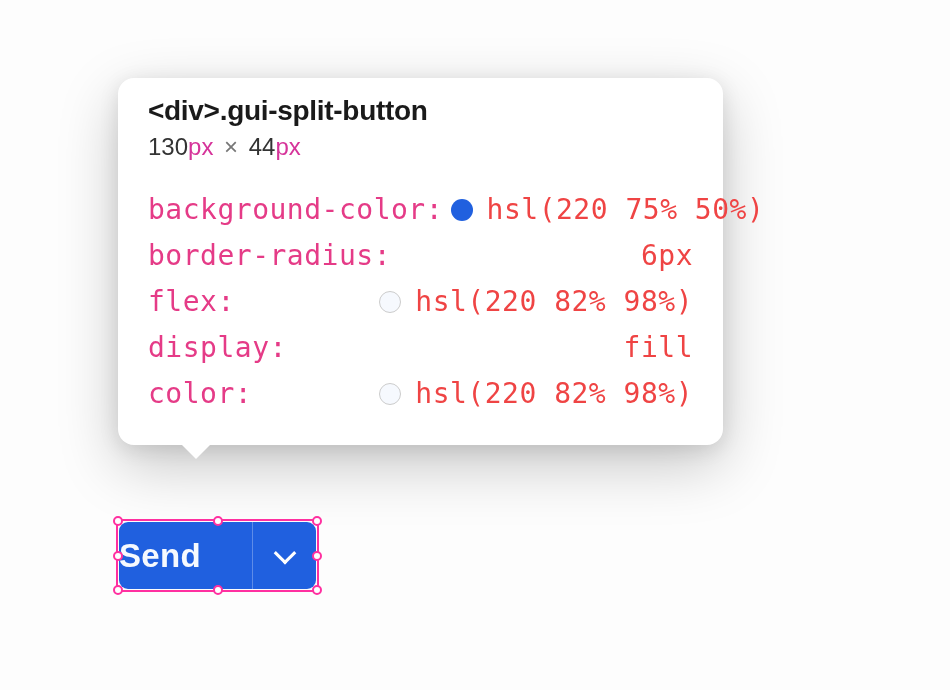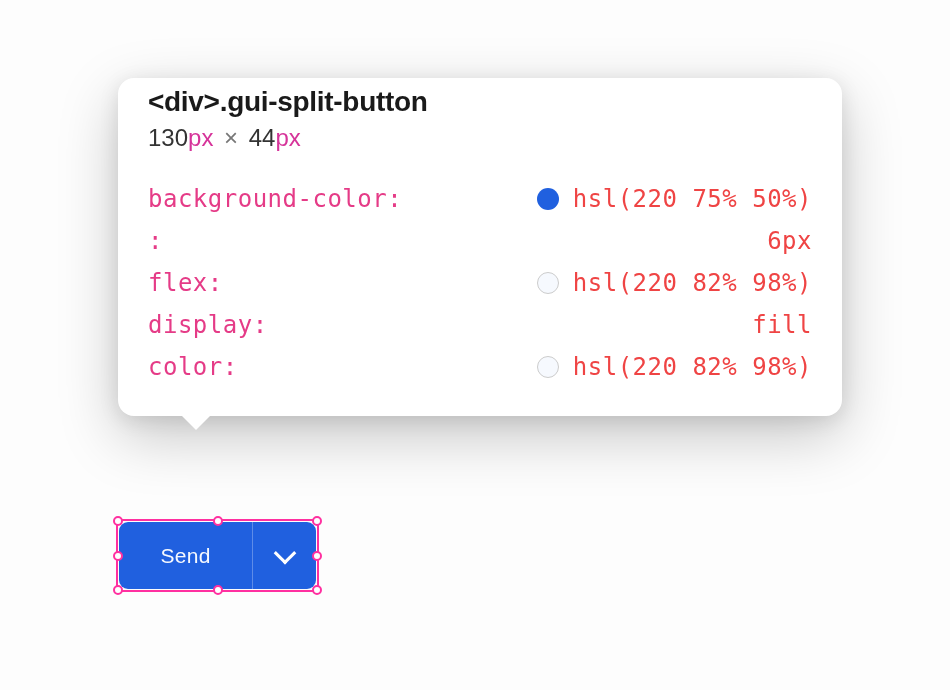--- a/index.html
+++ b/index.html
@@ -9,25 +9,25 @@
     height: 690px;
     background: #fdfdfd;
     font-family: -apple-system, BlinkMacSystemFont, "Segoe UI", Helvetica, Arial, sans-serif;
     position: relative;
     overflow: hidden;
   }
   .tooltip {
     position: absolute;
     left: 118px;
     top: 78px;
-    width: 724px;
+    width: 605px;
     background: #fff;
     border-radius: 16px;
     box-shadow: 0 20px 60px rgba(0,0,0,0.22), 0 4px 20px rgba(0,0,0,0.10);
-    padding: 8px 30px 28px 30px;
+    padding: 17px 30px 28px 30px;
   }
   .tooltip::after {
     content: "";
     position: absolute;
     left: 64px;
     bottom: -14px;
     width: 0; height: 0;
     border-left: 14px solid transparent;
     border-right: 14px solid transparent;
     border-top: 14px solid #fff;
@@ -46,21 +46,21 @@
   .t-dims .num { color: #333; }
   .t-dims .unit { color: #d6349a; }
   .t-dims .sep { color: #777; margin: 0 4px; }
   .t-rows {
     margin-top: 26px;
   }
   .t-row {
     display: flex;
     align-items: center;
     font-family: ui-monospace, "SF Mono", Menlo, Consolas, monospace;
-    font-size: 24px;
+    font-size: 28px;
     line-height: 1.0;
     padding: 9px 0;
     white-space: nowrap;
   }
   .t-prop {
     color: #e53b87;
     letter-spacing: 0.5px;
   }
   .t-colon { color: #e53b87; margin-right: 8px; }
   .t-spacer { flex: 1; }
@@ -113,23 +113,22 @@
     color: hsl(220 82% 98%);
     width: 197px;
     height: 67px;
     overflow: hidden;
     font-family: -apple-system, BlinkMacSystemFont, "Segoe UI", Helvetica, Arial, sans-serif;
   }
   .sb-main {
     flex: 1;
     display: flex;
     align-items: center;
-    justify-content: center;
-    font-size: 21px;
-    font-weight: 400;
+    font-size: 33px;
+    font-weight: 700;
     letter-spacing: 0.3px;
   }
   .sb-drop {
     width: 64px;
     display: flex;
     align-items: center;
     justify-content: center;
     border-left: 1px solid rgba(255,255,255,0.28);
   }
   .chev {
@@ -154,20 +153,21 @@
 
   <div class="t-rows">
     <div class="t-row">
       <span class="t-prop">background-color</span>
         <span class="t-colon">:</span>
       <span class="t-spacer"></span>
       <span class="t-swatch sw-blue"></span>
       <span class="t-val">hsl(220 75% 50%)</span>
     </div>
     <div class="t-row">
+      <span class="t-prop">border-radius</span>
         <span class="t-colon">:</span>
       <span class="t-spacer"></span>
       <span class="t-val">6px</span>
     </div>
     <div class="t-row">
       <span class="t-prop">flex</span>
         <span class="t-colon">:</span>
       <span class="t-spacer"></span>
       <span class="t-swatch sw-white"></span>
       <span class="t-val">hsl(220 82% 98%)</span>

